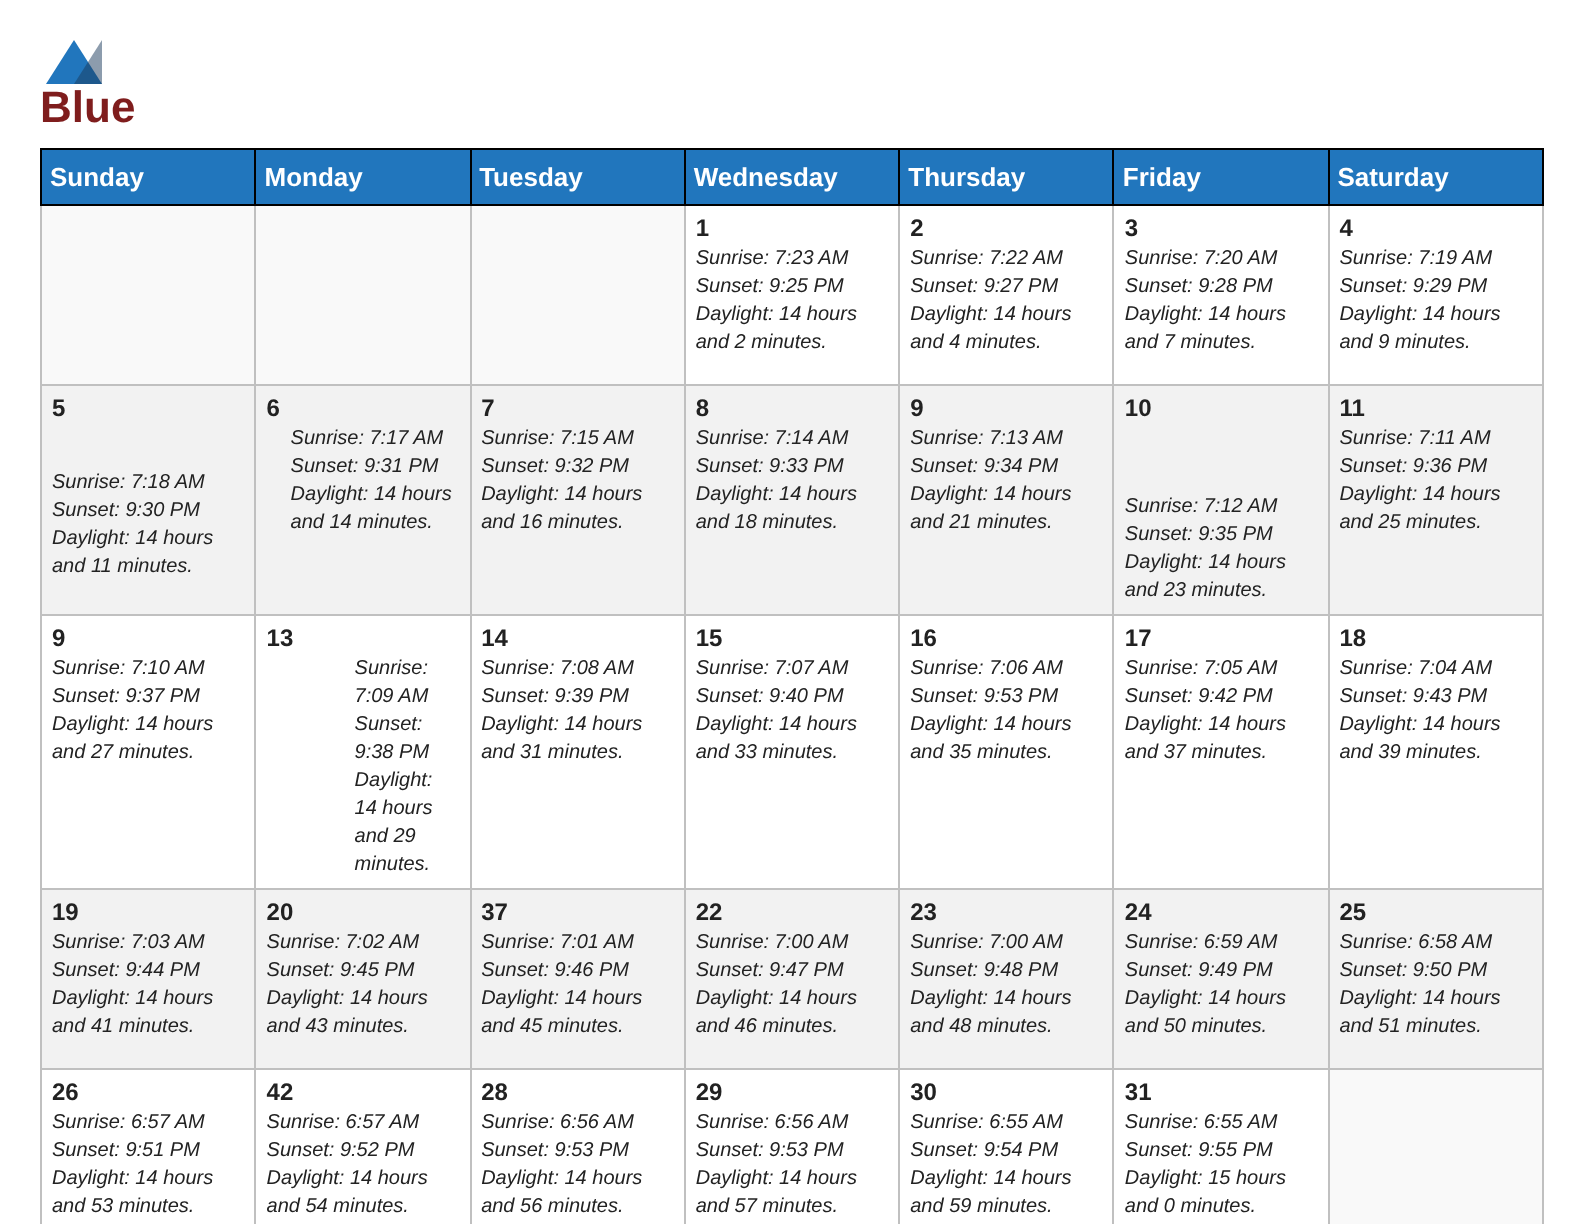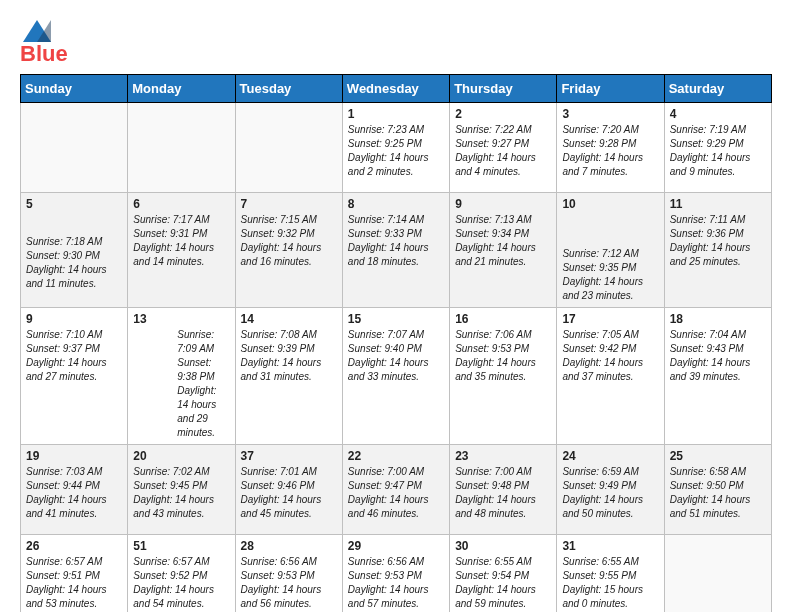--- a/index.html
+++ b/index.html
@@ -89,21 +89,21 @@
 
 <div class="header">
   <div class="logo">
     <div>
       <div style="display:flex;align-items:center;">
         <svg width="28" height="22" viewBox="0 0 28 22" style="margin-left:3px;">
           <polygon points="0,22 14,0 28,22" fill="#2176bd"></polygon>
           <polygon points="14,22 28,0 28,22" fill="#1a3a5c" opacity="0.5"></polygon>
         </svg>
       </div>
-      <div class="logo-text" style="color:#ef4444;">Blue</div>
+      <div class="logo-text" style="color:#7f1d1d;">Blue</div>
     </div>
   </div>
   <div class="title-area">
     <div class="month-title"></div>
     <div class="location"></div>
   </div>
 </div>
 
 <table>
   <thead>
@@ -154,21 +154,21 @@
       <tr>
         <td>
           <span class="day-num">5</span>
           <div class="day-info" style="white-space: pre-line; margin-top: 24px;">Sunrise: 7:18 AM
 Sunset: 9:30 PM
 Daylight: 14 hours
 and 11 minutes.</div>
         </td>
         <td>
           <span class="day-num">6</span>
-          <div class="day-info" style="white-space: pre-line;">Sunrise: 7:17 AM
+          <div class="day-info" style="white-space: pre-line; margin-left: 12px;">Sunrise: 7:17 AM
 Sunset: 9:31 PM
 Daylight: 14 hours
 and 14 minutes.</div>
         </td>
         <td>
           <span class="day-num">7</span>
           <div class="day-info" style="white-space: pre-line;">Sunrise: 7:15 AM
 Sunset: 9:32 PM
 Daylight: 14 hours
 and 16 minutes.</div>
@@ -306,21 +306,21 @@
       </tr>
       <tr>
         <td>
           <span class="day-num">26</span>
           <div class="day-info" style="white-space: pre-line;">Sunrise: 6:57 AM
 Sunset: 9:51 PM
 Daylight: 14 hours
 and 53 minutes.</div>
         </td>
         <td>
-          <span class="day-num">51</span>
+          <span class="day-num">42</span>
           <div class="day-info" style="white-space: pre-line;">Sunrise: 6:57 AM
 Sunset: 9:52 PM
 Daylight: 14 hours
 and 54 minutes.</div>
         </td>
         <td>
           <span class="day-num">28</span>
           <div class="day-info" style="white-space: pre-line;">Sunrise: 6:56 AM
 Sunset: 9:53 PM
 Daylight: 14 hours

